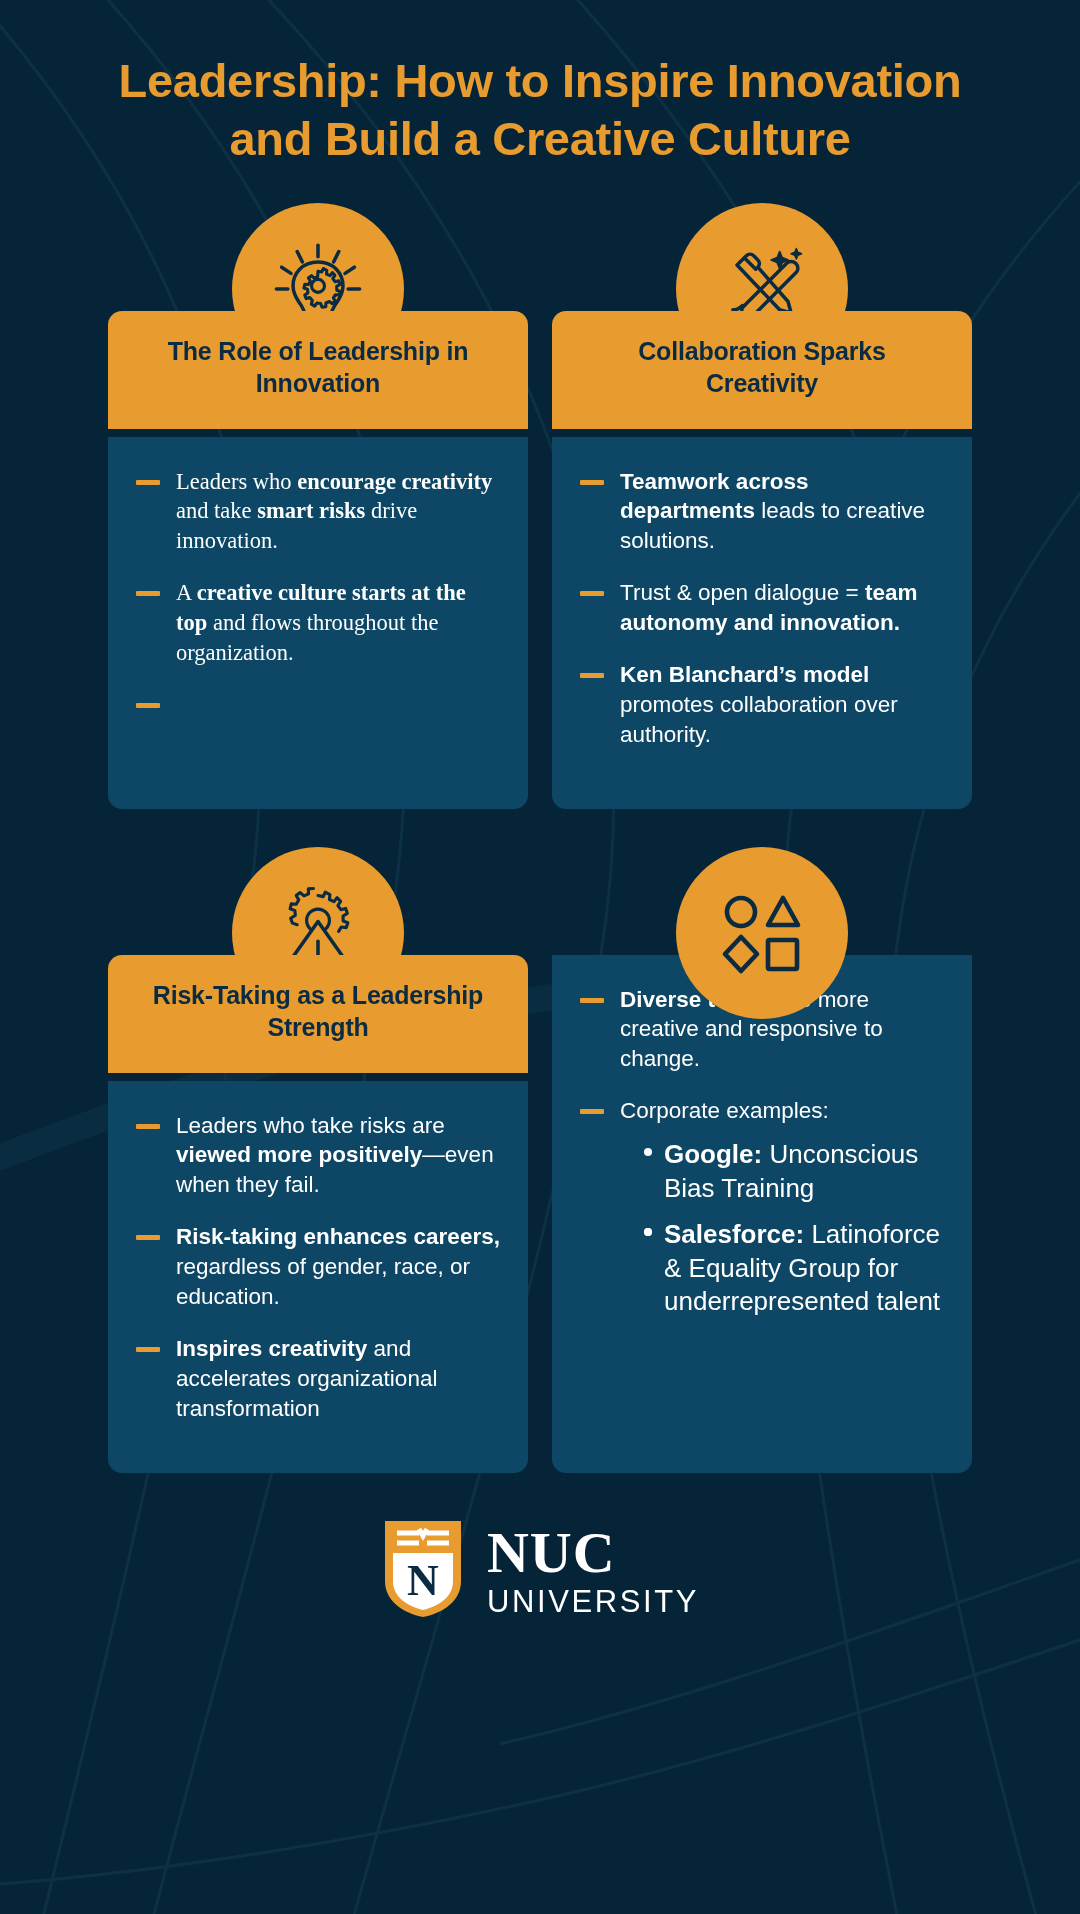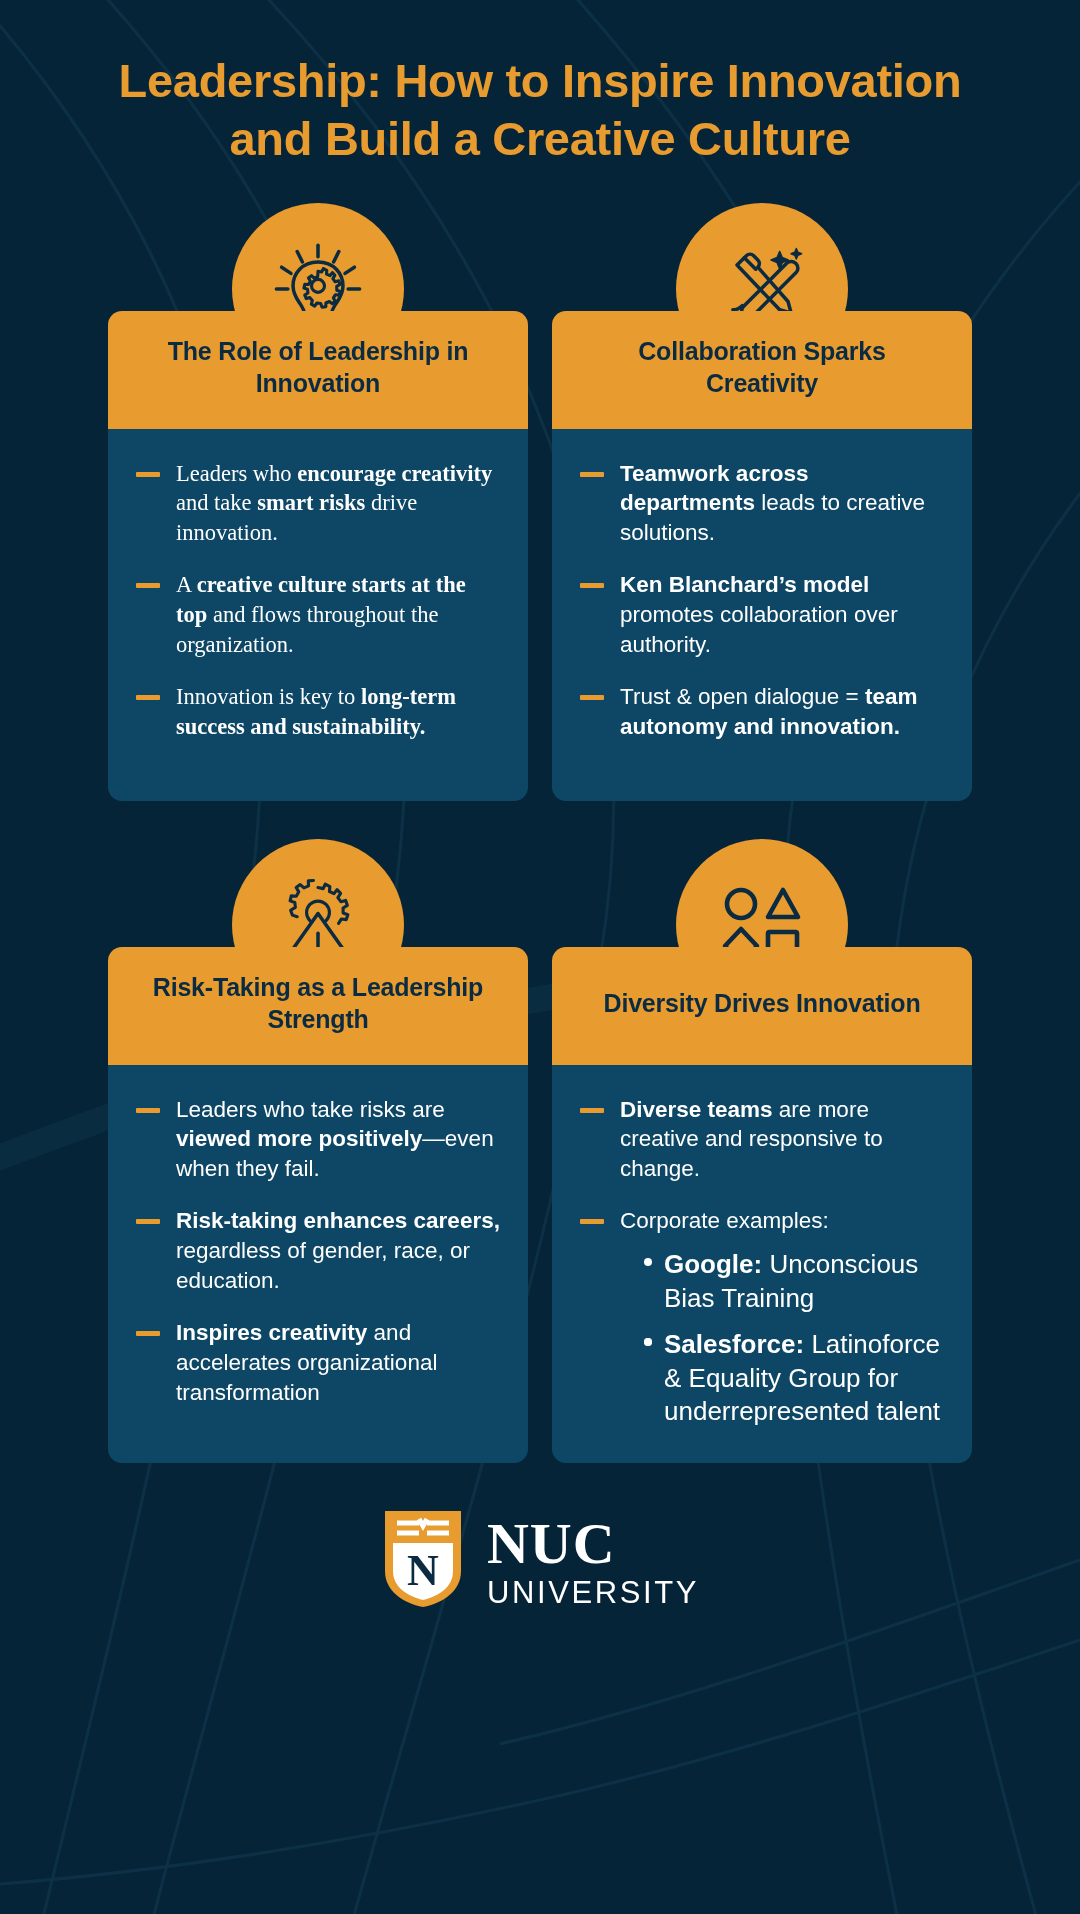--- a/index.html
+++ b/index.html
@@ -60,20 +60,21 @@
     justify-content: center;
     column-gap: 24px;
     row-gap: 38px;
   }
 
   .card {
     position: relative;
     display: flex;
     flex-direction: column;
     padding-top: 108px; 
+    gap: 8px;
   }
 
   
   .icon-bubble {
     position: absolute;
     top: 0;
     left: 50%;
     transform: translateX(-50%);
     width: 172px;
     height: 172px;
@@ -247,21 +248,21 @@
           </g>
         </svg>
       </div>
       <div class="card-header">
         <h2>The Role of Leadership in Innovation</h2>
       </div>
       <div class="card-body">
         <ul class="bullets">
             <li><span class="dash"></span><span><span>Leaders who </span><span class="b">encourage creativity</span><span> and take </span><span class="b">smart risks</span><span> drive innovation.</span></span></li>
             <li><span class="dash"></span><span><span>A </span><span class="b">creative culture starts at the top</span><span> and flows throughout the organization.</span></span></li>
-            <li><span class="dash"></span><span><span>Innovation is key to </span><span class="b">long-term success and sustainability.</span></span></li>
+            <li><span class="dash"></span></li>
           </ul>
       </div>
     </div>
 
     <div class="card card-2">
       <div class="icon-bubble">
         <svg width="104" height="104" viewBox="0 0 100 100" fill="none" stroke="#0B2B42" stroke-width="3.4" stroke-linecap="round" stroke-linejoin="round">
 
           <path d="M26 27 l9-9 c2-2 5-2 7 0 l4 4 c2 2 2 5 0 7 L75 62 l3 11 -11-3 Z"></path>
           <path d="M33 20 l11 11"></path>
@@ -272,22 +273,22 @@
           <path d="M67 14 l2.4 5.8 5.8 2.4 -5.8 2.4 -2.4 5.8 -2.4-5.8 -5.8-2.4 5.8-2.4 Z" fill="#0B2B42" stroke-width="1.6"></path>
           <path d="M83 11 l1.5 3.6 3.6 1.5 -3.6 1.5 -1.5 3.6 -1.5-3.6 -3.6-1.5 3.6-1.5 Z" fill="#0B2B42" stroke-width="1.4"></path>
         </svg>
       </div>
       <div class="card-header">
         <h2>Collaboration Sparks Creativity</h2>
       </div>
       <div class="card-body">
         <ul class="bullets">
             <li><span class="dash"></span><span><span class="b">Teamwork across departments</span><span> leads to creative solutions.</span></span></li>
+            <li><span class="dash"></span><span><span>Trust &amp; open dialogue = </span><span class="b">team autonomy and innovation.</span></span></li>
             <li><span class="dash"></span><span><span class="b">Ken Blanchard’s model</span><span> promotes collaboration over authority.</span></span></li>
-            <li><span class="dash"></span><span><span>Trust &amp; open dialogue = </span><span class="b">team autonomy and innovation.</span></span></li>
           </ul>
       </div>
     </div>
 
     <div class="card card-3">
       <div class="icon-bubble">
         <svg width="104" height="104" viewBox="0 0 100 100" fill="none" stroke="#0B2B42" stroke-width="3.4" stroke-linecap="round" stroke-linejoin="round">
 
           <g stroke-width="3">
             <path d="M50 14 l5 1 2-4.2 4.4 2.3 -.4 4.7 4.4 2 2.9-3.8 3.4 3.6 -2.6 4 2.9 4 4.6-1.2 1.6 4.7 -4.1 2.6 .1 4.8 4.5 1.6 -1.5 4.7 -4.8-.5 -2.6 4.1"></path>
@@ -313,23 +314,20 @@
     </div>
 
     <div class="card card-4">
       <div class="icon-bubble">
         <svg width="100" height="100" viewBox="0 0 100 100" fill="none" stroke="#0B2B42" stroke-width="4.6" stroke-linecap="round" stroke-linejoin="round">
           <circle cx="29" cy="29" r="14"></circle>
           <path d="M71 15 L86 42 H56 Z"></path>
           <path d="M29 54 L45 71 L29 88 L13 71 Z"></path>
           <rect x="56" y="57" width="29" height="29" rx="1.5"></rect>
         </svg>
-      </div>
-      <div class="card-header">
-        <h2>Diversity Drives Innovation</h2>
       </div>
       <div class="card-body">
         <ul class="bullets">
             <li><span class="dash"></span><span><span class="b">Diverse teams</span><span> are more creative and responsive to change.</span></span></li>
             <li><span class="dash"></span><span><span>Corporate examples:</span></span><ul class="sub">
                 <li><span class="dot"></span><span><span class="b">Google:</span><span> Unconscious Bias Training</span></span></li>
                 <li><span class="dot"></span></li>
                 <li><span class="dot"></span><span><span class="b">Salesforce:</span><span> Latinoforce &amp; Equality Group for underrepresented talent</span></span></li>
               </ul></li>
           </ul>

